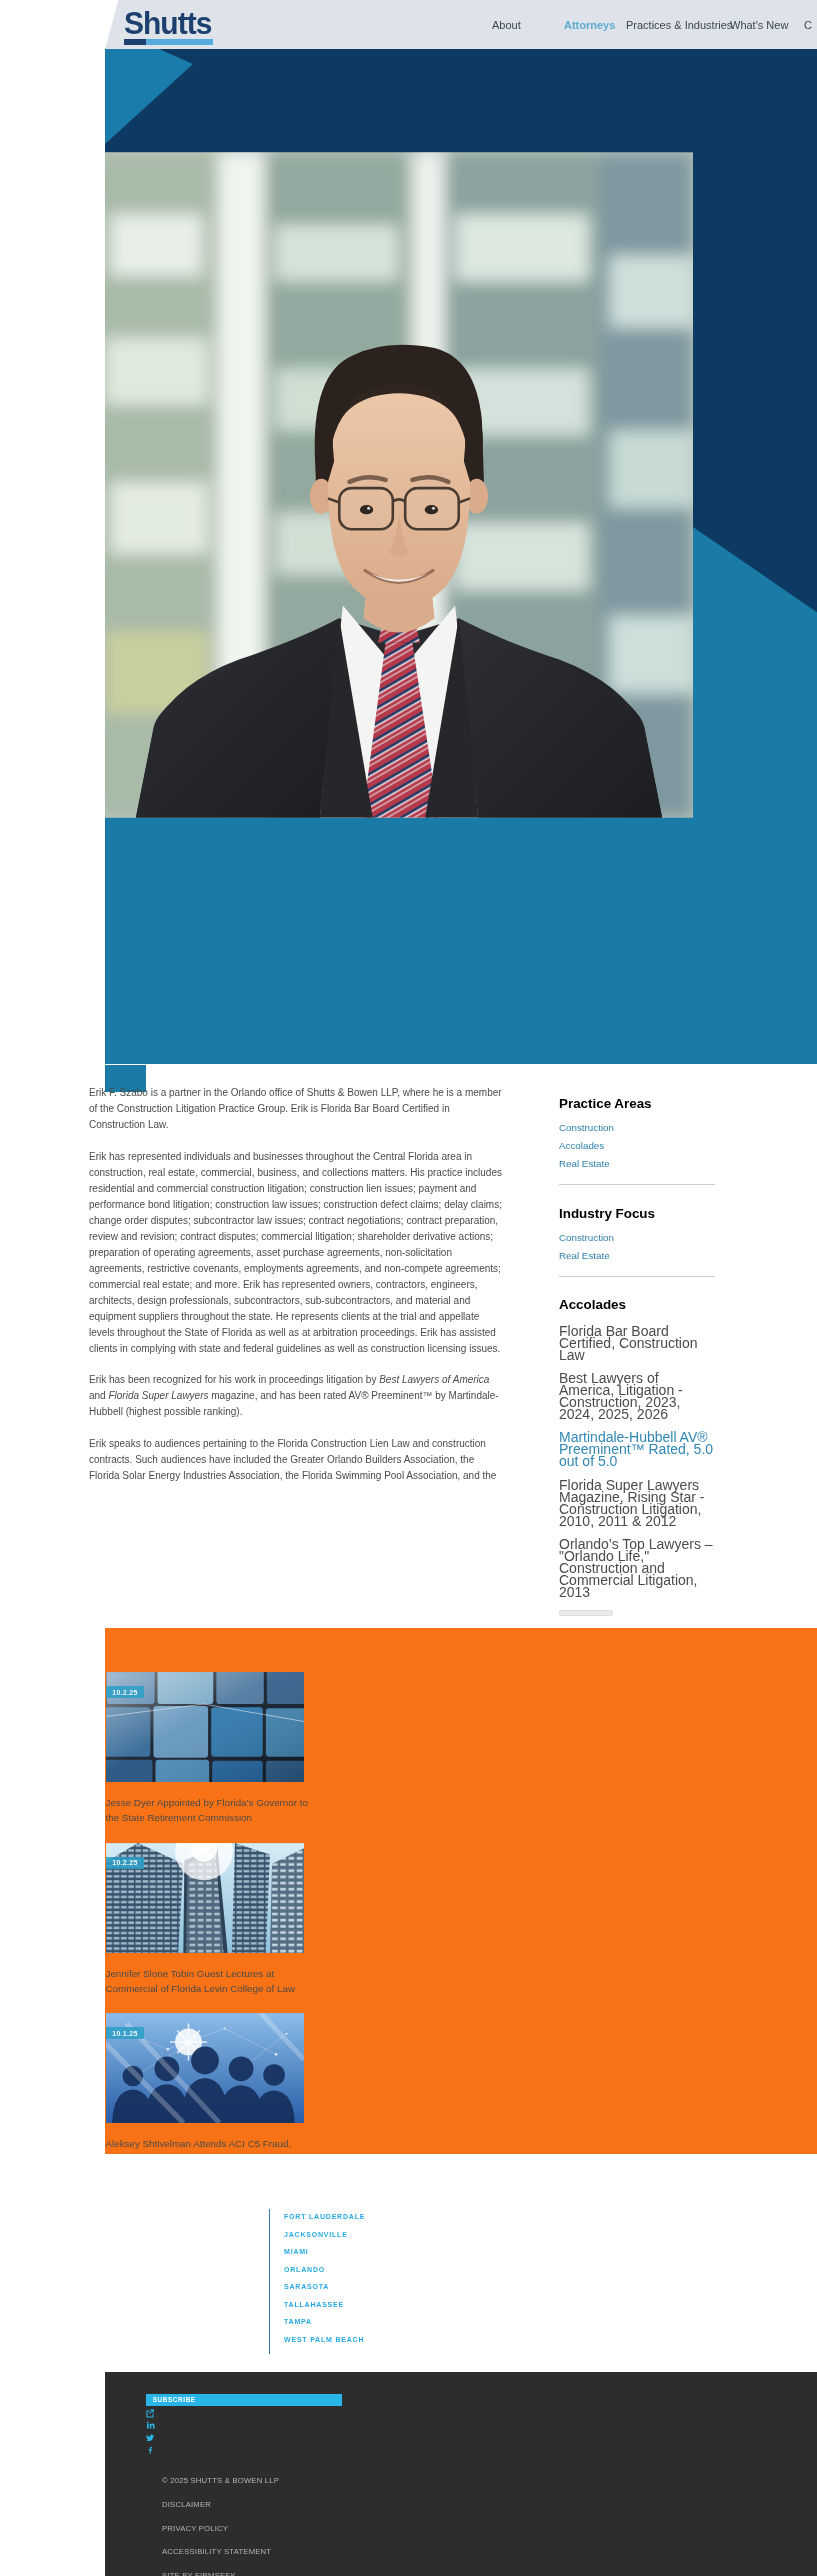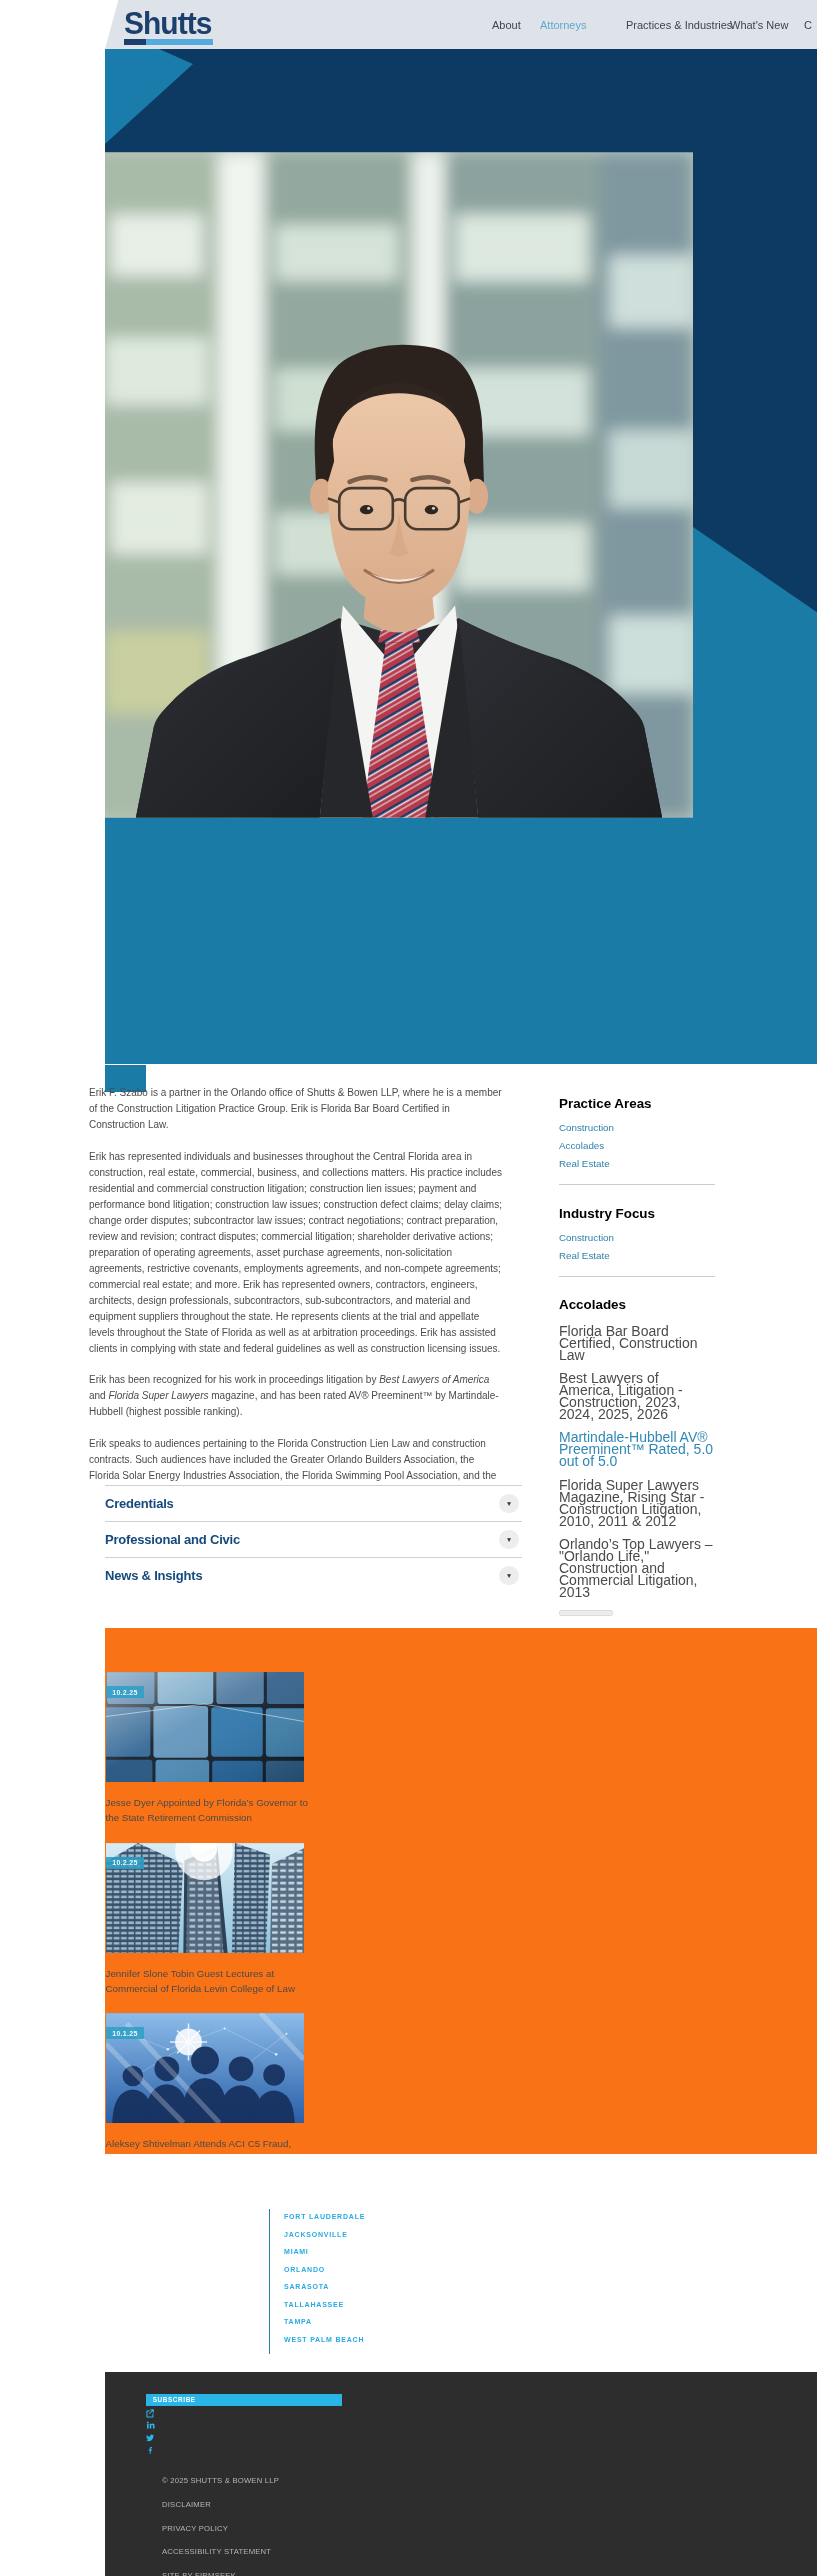--- a/index.html
+++ b/index.html
@@ -86,21 +86,21 @@
 
   <div class="header-bg"></div>
   <div class="logo">
     <div class="logo-text">Shutts</div>
     <div class="logo-bar">
       <div class="logo-bar-dark"></div>
       <div class="logo-bar-light"></div>
     </div>
   </div>
   <div class="nav-item" style="left:492px;">About</div>
-  <div class="nav-item active" style="left:540px;">Attorneys</div>
+  <div class="nav-item active" style="left:564px;font-weight:bold;">Attorneys</div>
   <div class="nav-item" style="left:626px;">Practices &amp; Industries</div>
   <div class="nav-item" style="left:730px;">What's New</div>
   <div class="nav-item" style="left:804px;">C</div>
 
   <div class="hero">
     <div class="hero-teal"></div>
     <div class="hero-wedge"></div>
     <div class="portrait">
       <svg width="588" height="666" viewBox="0 0 1142 1292">
         <defs>
@@ -193,34 +193,20 @@
   </div>
   <div class="hero-tab"></div>
 
   <div class="bio">
     <p>Erik F. Szabo is a partner in the Orlando office of Shutts &amp; Bowen LLP, where he is a member of the Construction Litigation Practice Group. Erik is Florida Bar Board Certified in Construction Law.</p>
     <p>Erik has represented individuals and businesses throughout the Central Florida area in construction, real estate, commercial, business, and collections matters. His practice includes residential and commercial construction litigation; construction lien issues; payment and performance bond litigation; construction law issues; construction defect claims; delay claims; change order disputes; subcontractor law issues; contract negotiations; contract preparation, review and revision; contract disputes; commercial litigation; shareholder derivative actions; preparation of operating agreements, asset purchase agreements, non-solicitation agreements, restrictive covenants, employments agreements, and non-compete agreements; commercial real estate; and more.  Erik has represented owners, contractors, engineers, architects, design professionals, subcontractors, sub-subcontractors, and material and equipment suppliers throughout the state.  He represents clients at the trial and appellate levels throughout the State of Florida as well as at arbitration proceedings.  Erik has assisted clients in complying with state and federal guidelines as well as construction licensing issues.</p>
     <p><span>Erik has been recognized for his work in proceedings litigation by </span><span class="it">Best Lawyers of America</span><span> and </span><span class="it">Florida Super Lawyers</span><span> magazine, and has been rated AV® Preeminent™ by Martindale-Hubbell (highest possible ranking).</span></p>
     <p>Erik speaks to audiences pertaining to the Florida Construction Lien Law and construction contracts.  Such audiences have included the Greater Orlando Builders Association, the Florida Solar Energy Industries Association, the Florida Swimming Pool Association, and the Air Conditioning Contractors Association of Central Florida.</p>
   </div>
 
-  <div class="accordion">
-    <div class="acc-row">
-      <span class="acc-title">Credentials</span>
-      <span class="acc-btn">▼</span>
-    </div>
-    <div class="acc-row">
-      <span class="acc-title">Professional and Civic</span>
-      <span class="acc-btn">▼</span>
-    </div>
-    <div class="acc-row">
-      <span class="acc-title">News &amp; Insights</span>
-      <span class="acc-btn">▼</span>
-    </div>
-  </div>
 
   <div class="sidebar">
     <div class="sb-title">Practice Areas</div>
     <a class="sb-link">Construction</a>
     <a class="sb-link">Accolades</a>
     <a class="sb-link">Real Estate</a>
     <hr class="sb-hr">
     <div class="sb-title">Industry Focus</div>
     <a class="sb-link">Construction</a>
     <a class="sb-link">Real Estate</a>

